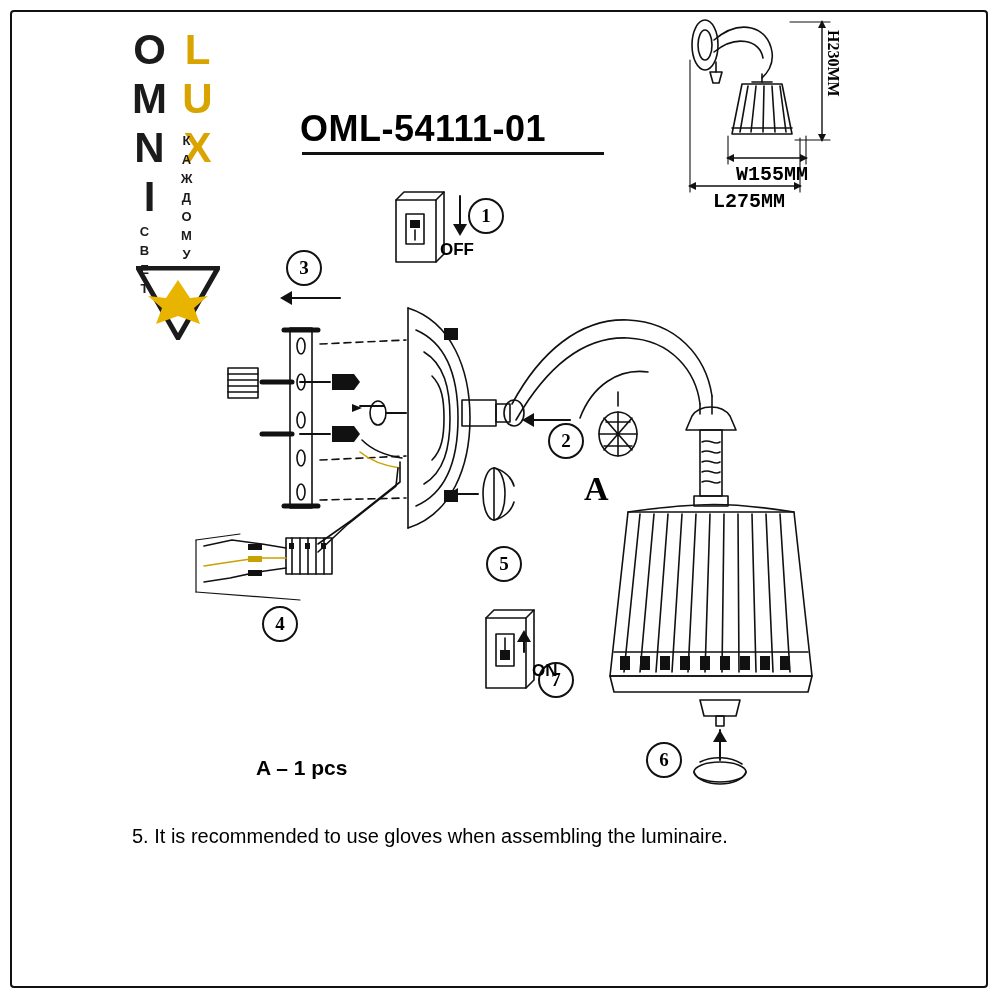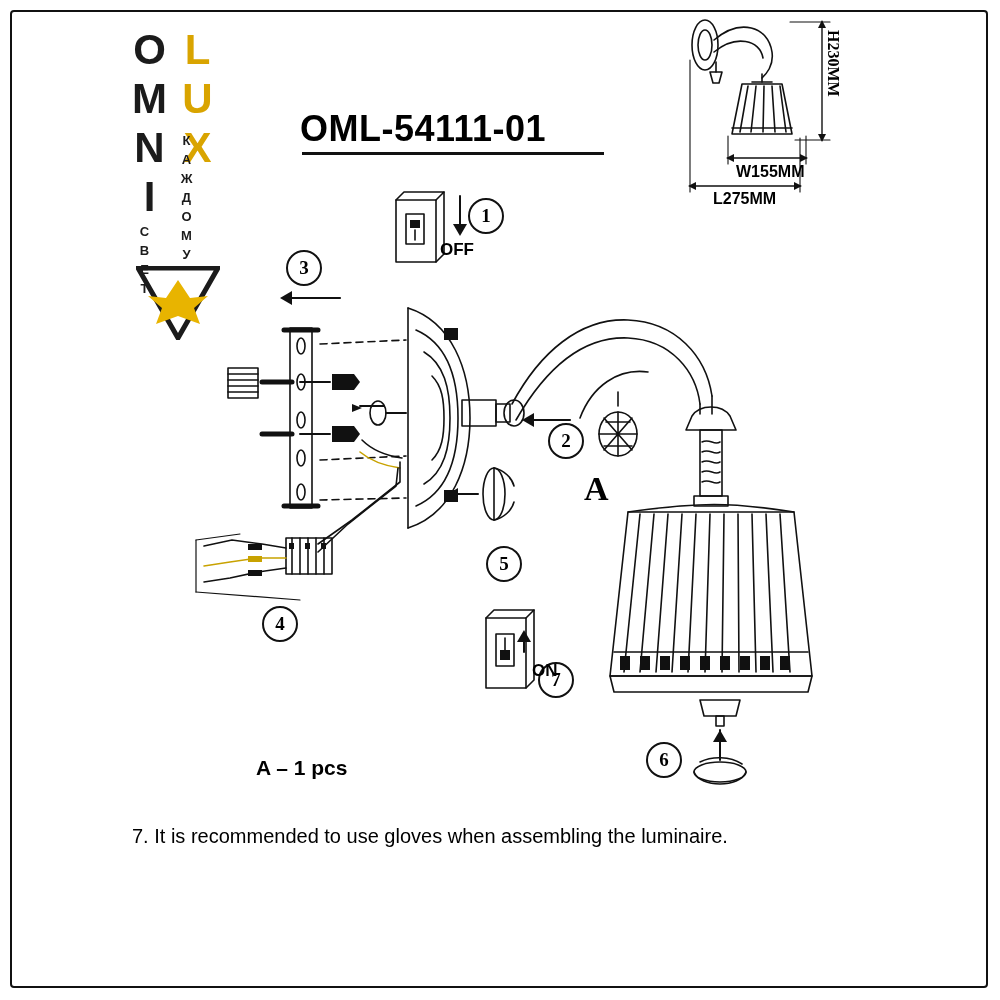--- a/index.html
+++ b/index.html
@@ -83,23 +83,23 @@
   }
   .title-underline {
     position: absolute;
     left: 302px; top: 152px;
     width: 302px;
     height: 3px;
     background: #111;
   }
   .dim-label {
     position: absolute;
-    font-size: 16px;
-    font-weight: bold;
-    font-family: Liberation Sans, sans-serif;
+    font-size: 20px;
+    font-weight: bold;
+    font-family: Liberation Mono, monospace;
   }
   .dim-h {
     left: 824px; top: 30px;
     writing-mode: vertical-rl;
     text-orientation: mixed;
     font-size: 16px;
     font-weight: bold;
     position: absolute;
     font-family: "Liberation Serif", serif;
   }
@@ -344,16 +344,16 @@
   <div class="circ c5">5</div>
   <div class="circ c6">6</div>
   <div class="circ c7">7</div>
 
   <div class="lab lab-off">OFF</div>
   <div class="lab lab-on">ON</div>
   <div class="lab lab-a">A</div>
   <div class="lab lab-pcs">A – 1 pcs</div>
 
   <div class="notes">
-    <p>7. It is recommended to use gloves when assembling the luminaire.</p>
+    <p>5. It is recommended to use gloves when assembling the luminaire.</p>
   </div>
 
 </div>
 
 </body></html>

